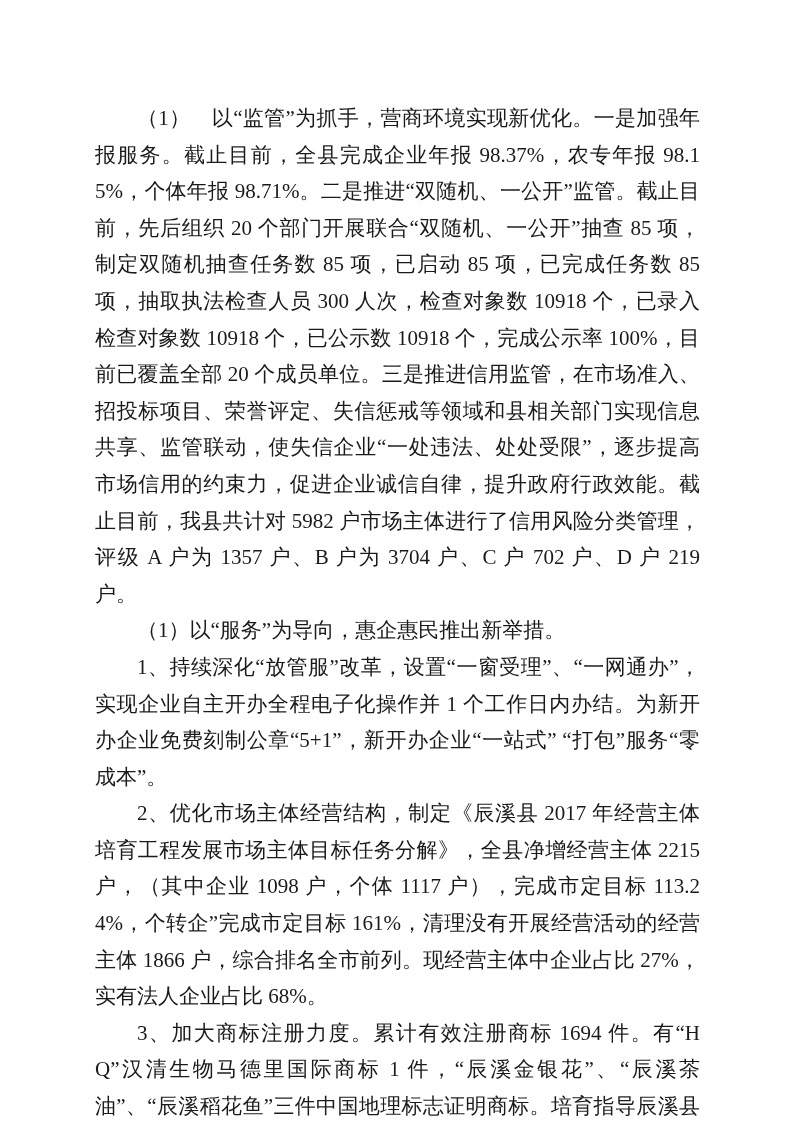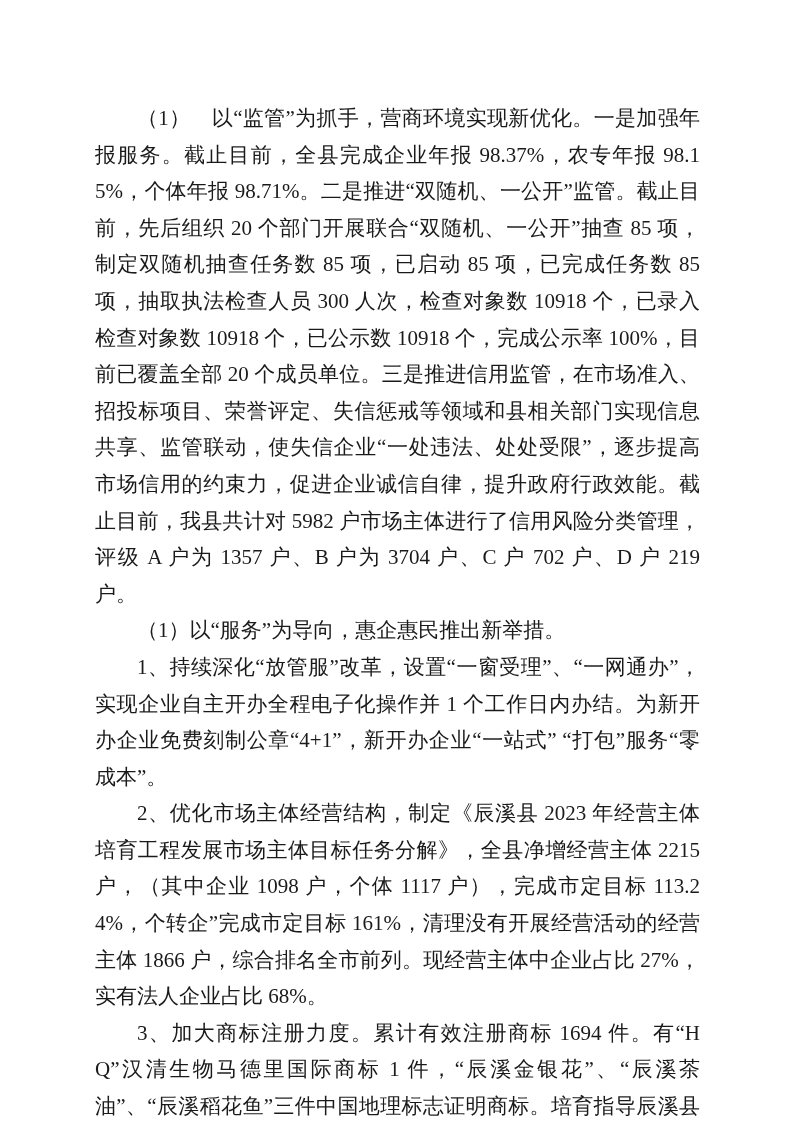--- a/index.html
+++ b/index.html
@@ -34,17 +34,17 @@
     word-break: break-all;
   }
 </style>
 </head>
 <body>
 
 <div class="page">
   <div class="doc-body">
       <p class="doc-par">（1）　以“监管”为抓手，营商环境实现新优化。一是加强年报服务。截止目前，全县完成企业年报 98.37%，农专年报 98.15%，个体年报 98.71%。二是推进“双随机、一公开”监管。截止目前，先后组织 20 个部门开展联合“双随机、一公开”抽查 85 项，制定双随机抽查任务数 85 项，已启动 85 项，已完成任务数 85 项，抽取执法检查人员 300 人次，检查对象数 10918 个，已录入检查对象数 10918 个，已公示数 10918 个，完成公示率 100%，目前已覆盖全部 20 个成员单位。三是推进信用监管，在市场准入、招投标项目、荣誉评定、失信惩戒等领域和县相关部门实现信息共享、监管联动，使失信企业“一处违法、处处受限”，逐步提高市场信用的约束力，促进企业诚信自律，提升政府行政效能。截止目前，我县共计对 5982 户市场主体进行了信用风险分类管理，评级 A 户为 1357 户、B 户为 3704 户、C 户 702 户、D 户 219 户。</p>
       <p class="doc-par">（1）以“服务”为导向，惠企惠民推出新举措。</p>
-      <p class="doc-par">1、持续深化“放管服”改革，设置“一窗受理”、“一网通办”，实现企业自主开办全程电子化操作并 1 个工作日内办结。为新开办企业免费刻制公章“4+1”，新开办企业“一站式” “打包”服务“零成本”。</p>
-      <p class="doc-par">2、优化市场主体经营结构，制定《辰溪县 2023 年经营主体培育工程发展市场主体目标任务分解》，全县净增经营主体 2215 户，（其中企业 1098 户，个体 1117 户），完成市定目标 113.24%，个转企”完成市定目标 161%，清理没有开展经营活动的经营主体 1866 户，综合排名全市前列。现经营主体中企业占比 27%，实有法人企业占比 68%。</p>
+      <p class="doc-par">1、持续深化“放管服”改革，设置“一窗受理”、“一网通办”，实现企业自主开办全程电子化操作并 1 个工作日内办结。为新开办企业免费刻制公章“5+1”，新开办企业“一站式” “打包”服务“零成本”。</p>
+      <p class="doc-par">2、优化市场主体经营结构，制定《辰溪县 2017 年经营主体培育工程发展市场主体目标任务分解》，全县净增经营主体 2215 户，（其中企业 1098 户，个体 1117 户），完成市定目标 113.24%，个转企”完成市定目标 161%，清理没有开展经营活动的经营主体 1866 户，综合排名全市前列。现经营主体中企业占比 27%，实有法人企业占比 68%。</p>
       <p class="doc-par">3、加大商标注册力度。累计有效注册商标 1694 件。有“HQ”汉清生物马德里国际商标 1 件，“辰溪金银花”、“辰溪茶油”、“辰溪稻花鱼”三件中国地理标志证明商标。培育指导辰溪县农业学会申报“辰溪脐橙”中国地理标志证明商标。当前累计拥有有效发明专利 236 件，万人有</p>
     </div>
 </div>
 
 </body></html>

